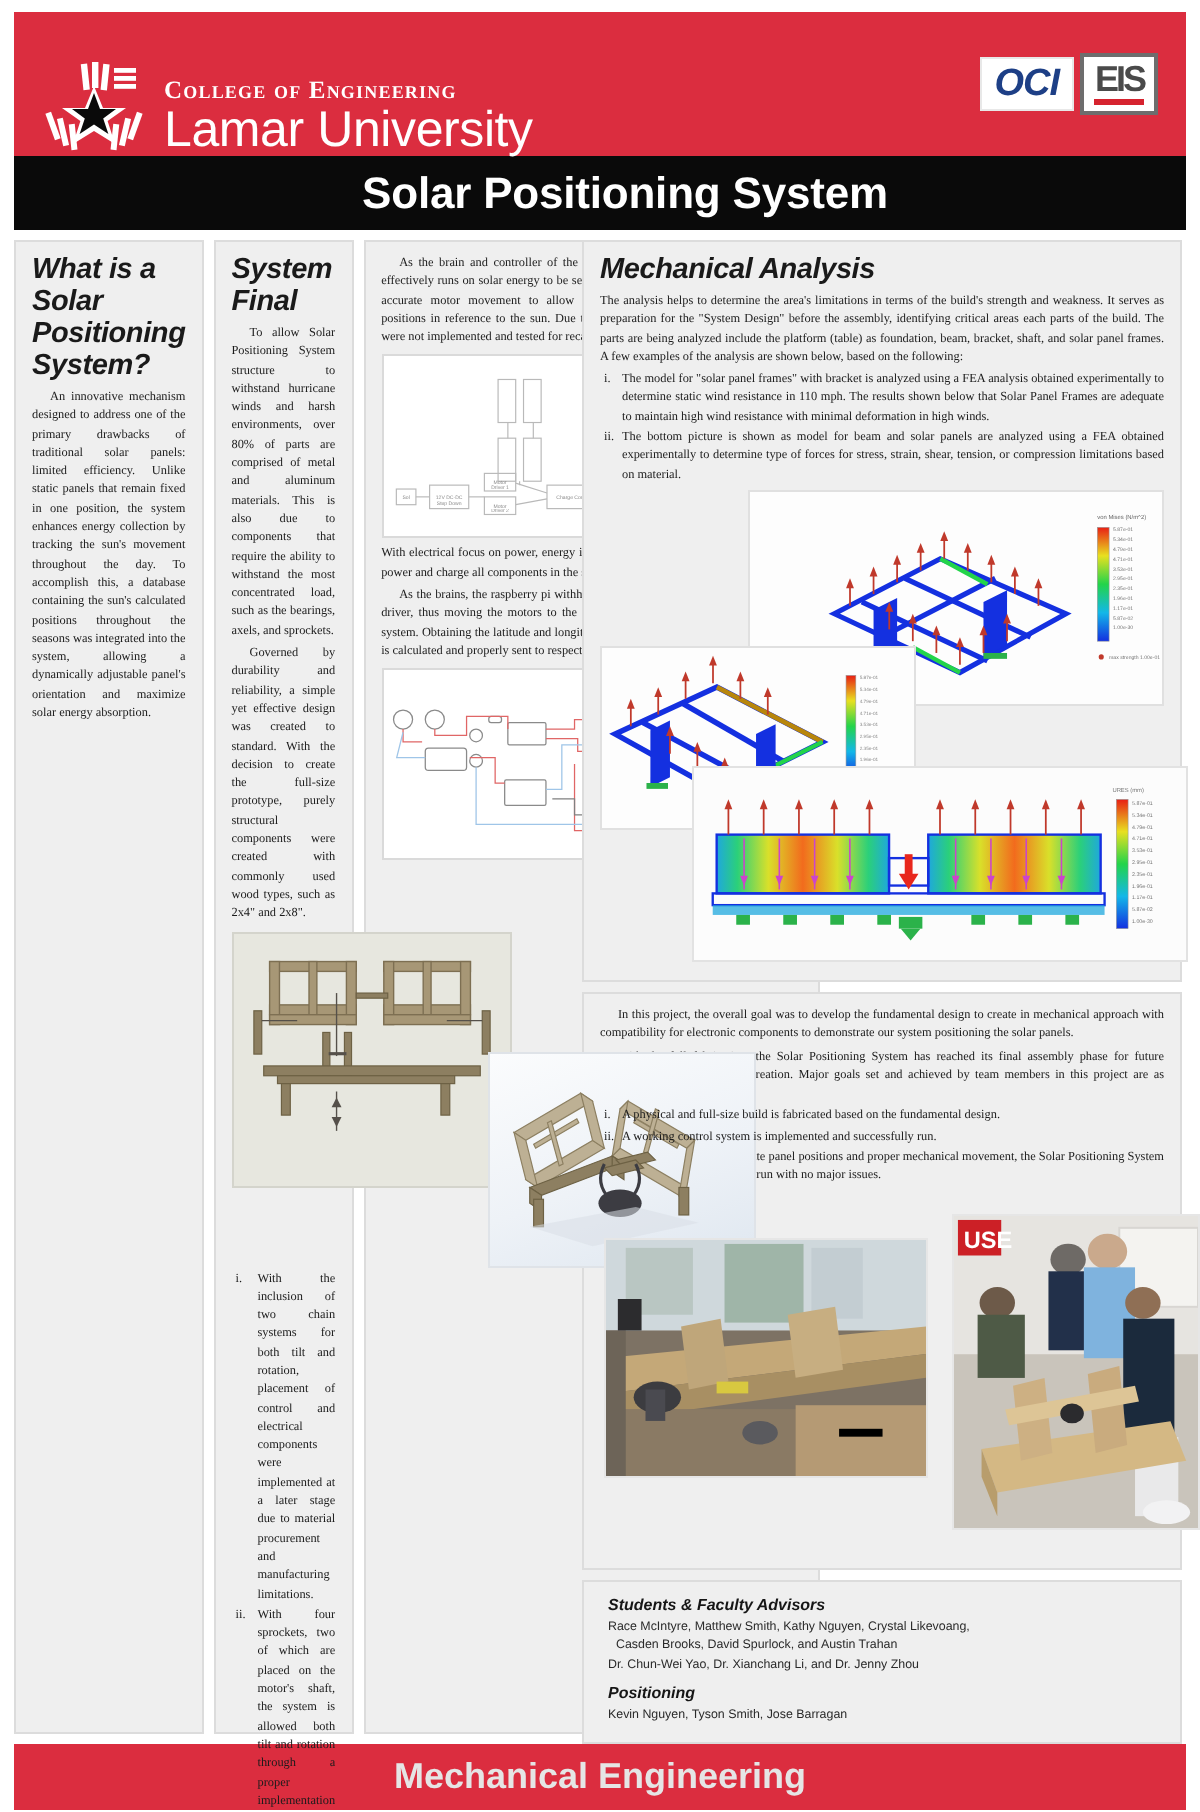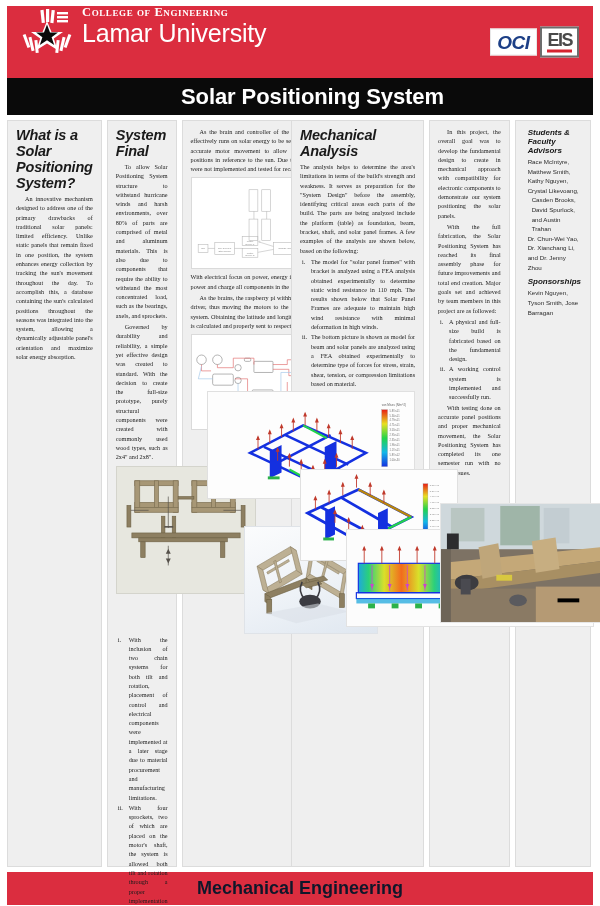--- a/index.html
+++ b/index.html
@@ -14,21 +14,21 @@
     width: 600px; height: 906px;
     background: #ffffff;
     padding: 6px 7px 4px 7px;
   }
 
   
   .header-red {
     position: relative;
     height: 72px;
     background: #db2d3f;
-    display: flex; align-items: flex-start;
+    display: flex; align-items: flex-end;
     padding: 0 14px;
   }
   .lu-logo {
     width: 52px; height: 50px;
     position: relative; flex: 0 0 auto;
     margin-right: 9px;
   }
   .lu-logo svg { display: block; }
   .lu-text { color: #fff; line-height: 1; }
   .lu-coe {
@@ -76,21 +76,21 @@
   }
   .header-black h1 {
     font-family: "Liberation Sans", sans-serif;
     color: #ffffff; font-size: 22px; font-weight: bold;
     letter-spacing: -0.1px;
   }
 
   
   .columns { display: flex; gap: 6px; margin-top: 5px; height: 747px; }
   .col-left { width: 278px; display: flex; flex-direction: row; gap: 5px; }
-  .col-right { width: 300px; display: flex; flex-direction: row; gap: 5px; }
+  .col-right { width: 300px; display: flex; flex-direction: column; gap: 5px; }
 
   .panel {
     background: #efefef;
     border: 1px solid #dcdcdc;
     padding: 6px 8px 7px 8px;
   }
   .panel h2 {
     font-family: "Liberation Sans", sans-serif;
     font-style: italic; font-weight: bold;
     font-size: 14.5px; color: #1a1a1a;
@@ -203,21 +203,21 @@
   .cred-col-a { width: 92px; }
   .cred-col-b { flex: 1; }
 
   
   .footer {
     margin-top: 5px; height: 33px; background: #db2d3f;
     display: flex; align-items: center; justify-content: center;
   }
   .footer span {
     font-family: "Liberation Sans", sans-serif;
-    color: #0f172a; font-size: 18px; font-weight: bold;
+    color: #e5e5e5; font-size: 18px; font-weight: bold;
   }
 </style>
 </head>
 <body>
 
 <div class="poster">
 
   <div class="header-red">
     <div class="lu-logo">
       <svg viewBox="0 0 52 50" width="52" height="50" aria-hidden="true">
@@ -809,21 +809,21 @@
         </div>
       </section>
 
       <section class="panel credits">
         <h3>Students &amp; Faculty Advisors</h3>
         <div class="line">Race McIntyre, Matthew Smith, Kathy Nguyen, Crystal Likevoang,</div>
         <div class="line ind">Casden Brooks, David Spurlock, and Austin Trahan</div>
         <div class="line">Dr. Chun-Wei Yao, Dr. Xianchang Li, and Dr. Jenny Zhou</div>
         <div class="cred-cols">
           <div class="cred-col-b">
-            <h3>Sponsorships</h3>
+            <h3>Positioning</h3>
             <div class="line">Kevin Nguyen, Tyson Smith, Jose Barragan</div>
           </div>
         </div>
       </section>
     </div>
   </div>
 
   <div class="footer">
     <span>Mechanical Engineering</span>
   </div>

